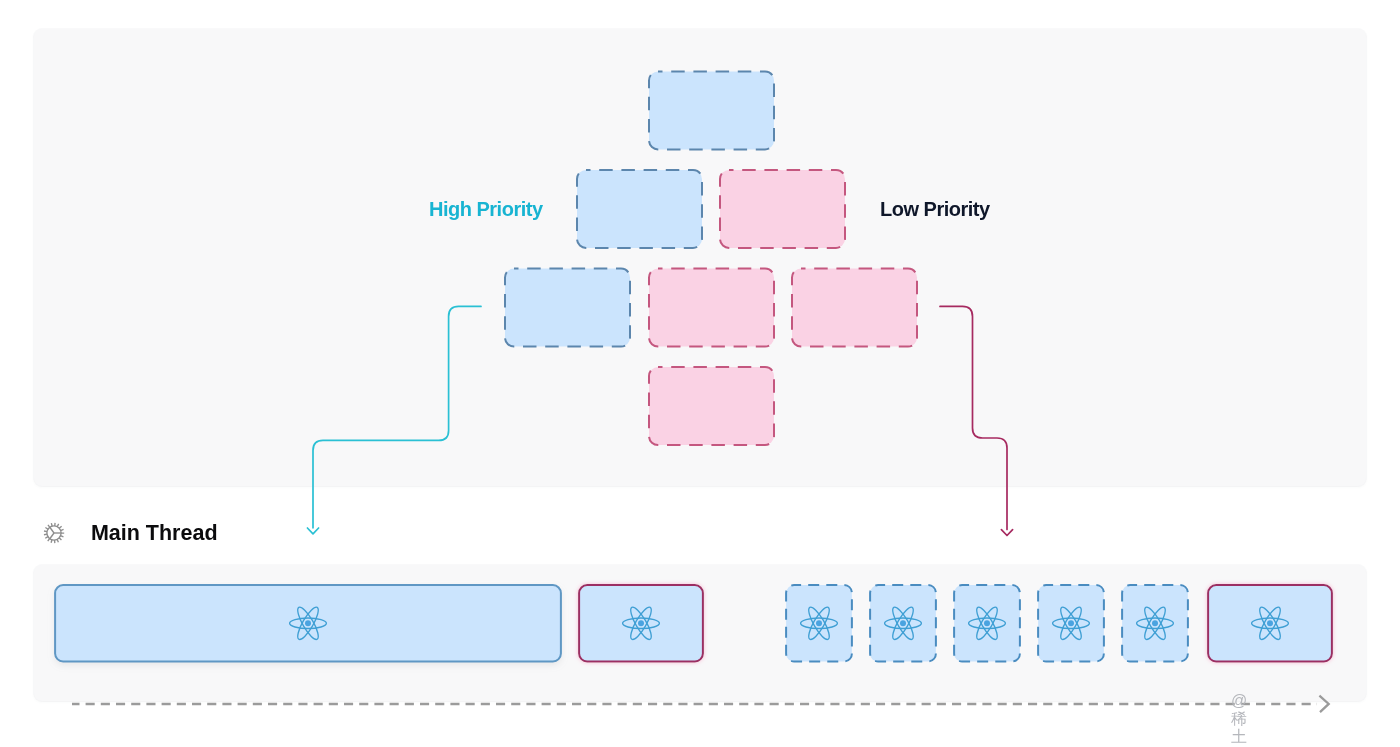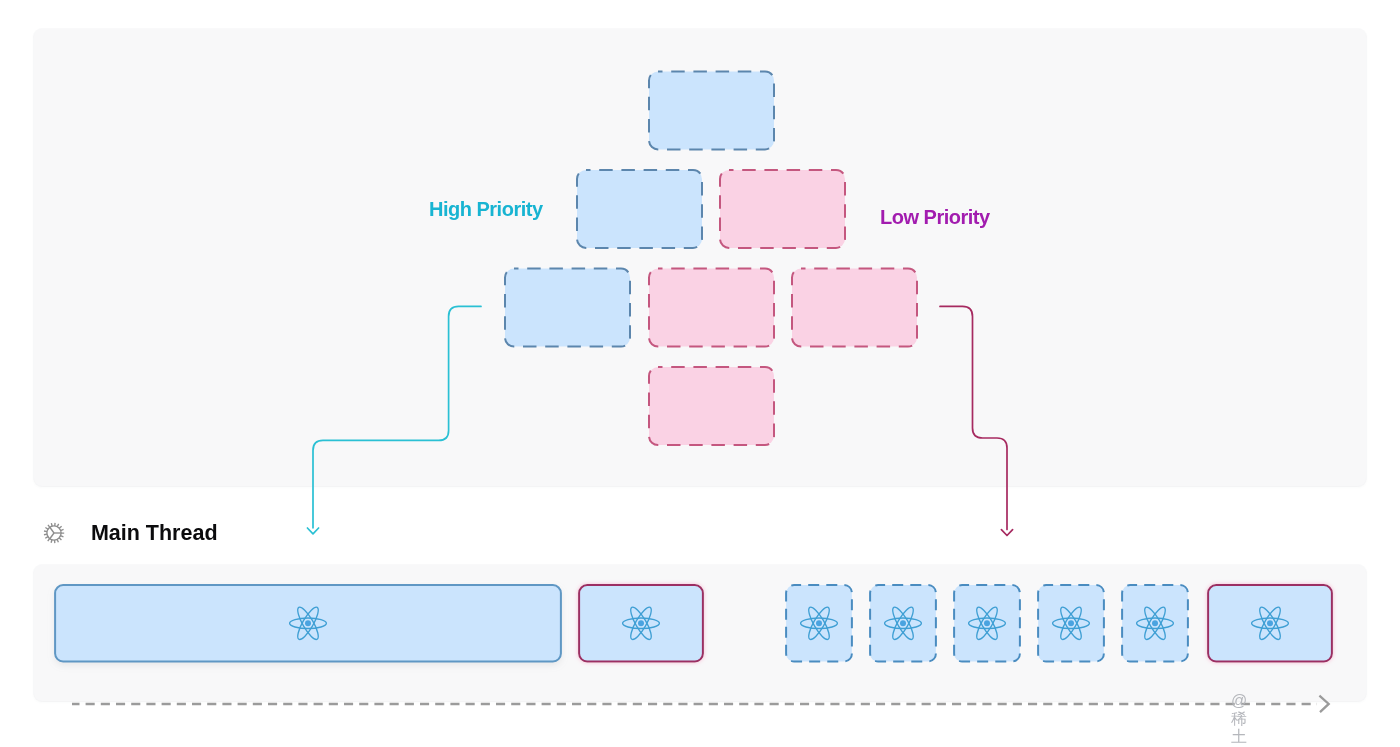--- a/index.html
+++ b/index.html
@@ -3,21 +3,21 @@
 <meta charset="utf-8">
 <style>
   html,body{margin:0;padding:0;}
   body{width:1400px;height:747px;background:#ffffff;font-family:"Liberation Sans",sans-serif;overflow:hidden;}
   #stage{position:relative;width:1224px;height:747px;}
   .panel{position:absolute;background:#f8f8f9;border-radius:8px;box-shadow:0 1px 3px rgba(100,105,115,0.055), 0 0 0 1px rgba(120,125,135,0.035);}
   #tree-panel{left:34px;top:29px;width:1332px;height:457px;}
   #thread-panel{left:34px;top:565px;width:1332px;height:136px;}
   .lbl{position:absolute;font-weight:bold;font-size:20px;letter-spacing:-0.5px;white-space:nowrap;}
   #lbl-high{color:#18b4d2;left:429px;top:198px;}
-  #lbl-low{color:#a21caf;left:880px;top:206px;}
+  #lbl-low{color:#0f172a;left:880px;top:198px;}
   #main-thread-heading{position:absolute;left:42.3px;top:521px;display:flex;align-items:center;gap:11px;}
   #main-thread-heading .mt-text{font-size:21.5px;font-weight:bold;color:#0b0b0d;margin-left:13.6px;}
   .ovl{position:absolute;left:0;top:0;width:1400px;height:747px;overflow:visible;pointer-events:none;}
   #watermark{position:absolute;left:1231px;top:692px;color:#b5b7bc;font-size:16px;letter-spacing:0.4px;line-height:18px;}
 </style>
 </head>
 <body>
 
 <div id="stage">
 

